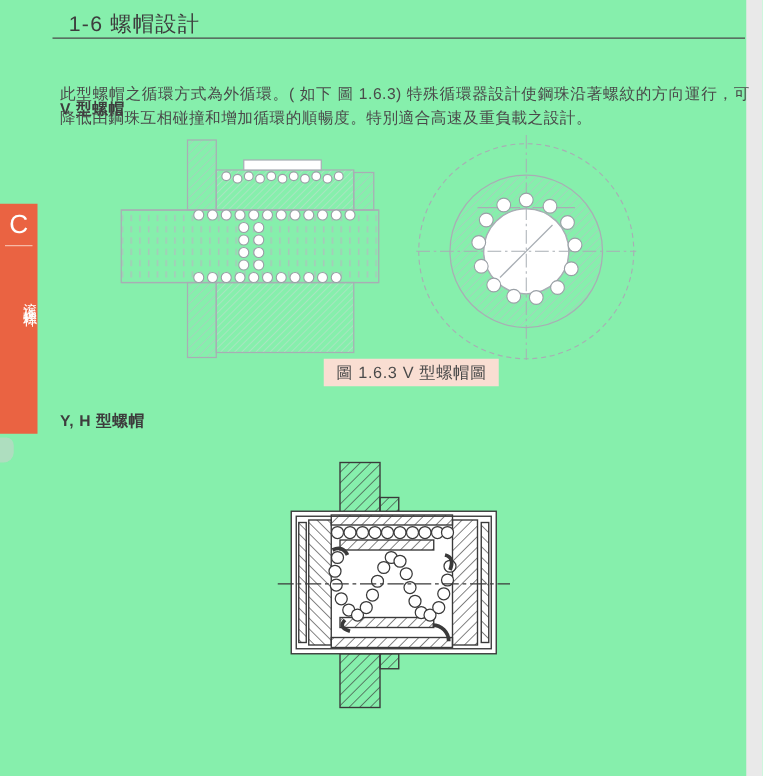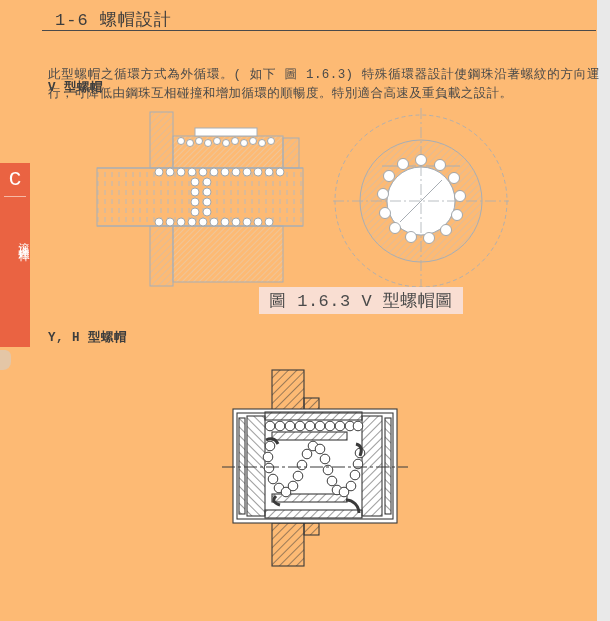--- a/index.html
+++ b/index.html
@@ -1,34 +1,34 @@
 <!DOCTYPE html>
 <html><head>
 <meta charset="utf-8">
 <style>
   html,body{margin:0;padding:0;background:#ffffff;}
   .page{
-    position:relative;width:610px;height:621px;background:#fdba74;overflow:hidden;
-    font-family:Liberation Mono, monospace;color:#454545;
+    position:relative;width:610px;height:621px;background:#86efac;overflow:hidden;
+    font-family:Liberation Sans, sans-serif;color:#454545;
   }
   .edge-strip{position:absolute;right:0;top:0;width:13px;height:621px;background:#e9e9e9;}
   .doc-title{position:absolute;left:55px;top:8px;font-size:17px;letter-spacing:1px;color:#3d3d3d;}
   .title-rule{position:absolute;left:42px;top:30px;width:554px;border-top:1.5px solid #4a4a4a;}
   .side-tab{position:absolute;left:0;top:163px;width:30px;height:184px;background:#EA6342;}
   .side-tab .letter{display:block;text-align:center;color:#ffffff;font-size:21px;line-height:33px;font-weight:400;}
   .side-tab .divider{display:block;margin:0 4px;border-top:1px solid #f6b9a6;}
   .side-tab .vlabel{
     display:block;margin:7px auto 0 auto;color:#ffffff;font-size:11px;letter-spacing:3px;
     writing-mode:vertical-rl;text-orientation:upright;height:70px;text-align:center;width:100%;
   }
   .sec-head{position:absolute;font-size:12.5px;font-weight:700;color:#3d3d3d;letter-spacing:0.5px;margin-top:33px;}
   .sec-body{position:absolute;left:48px;width:552px;font-size:12.5px;line-height:19px;letter-spacing:0.4px;color:#4a4a4a;text-align:justify;}
   .caption{
     position:absolute;display:inline-block;background:#F9DED2;color:#4a4a4a;
-    font-size:17px;letter-spacing:0.5px;padding:2px 10px;white-space:nowrap;
+    font-size:13px;letter-spacing:0.5px;padding:2px 10px;white-space:nowrap;
   }
   .fig{position:absolute;}
   .scan-smudge{position:absolute;left:0;top:350px;width:11px;height:20px;background:#cfcfcf;opacity:.55;border-radius:0 6px 8px 0;}
   svg{display:block;}
 </style>
 </head>
 <body>
 
 <div class="page">
 

